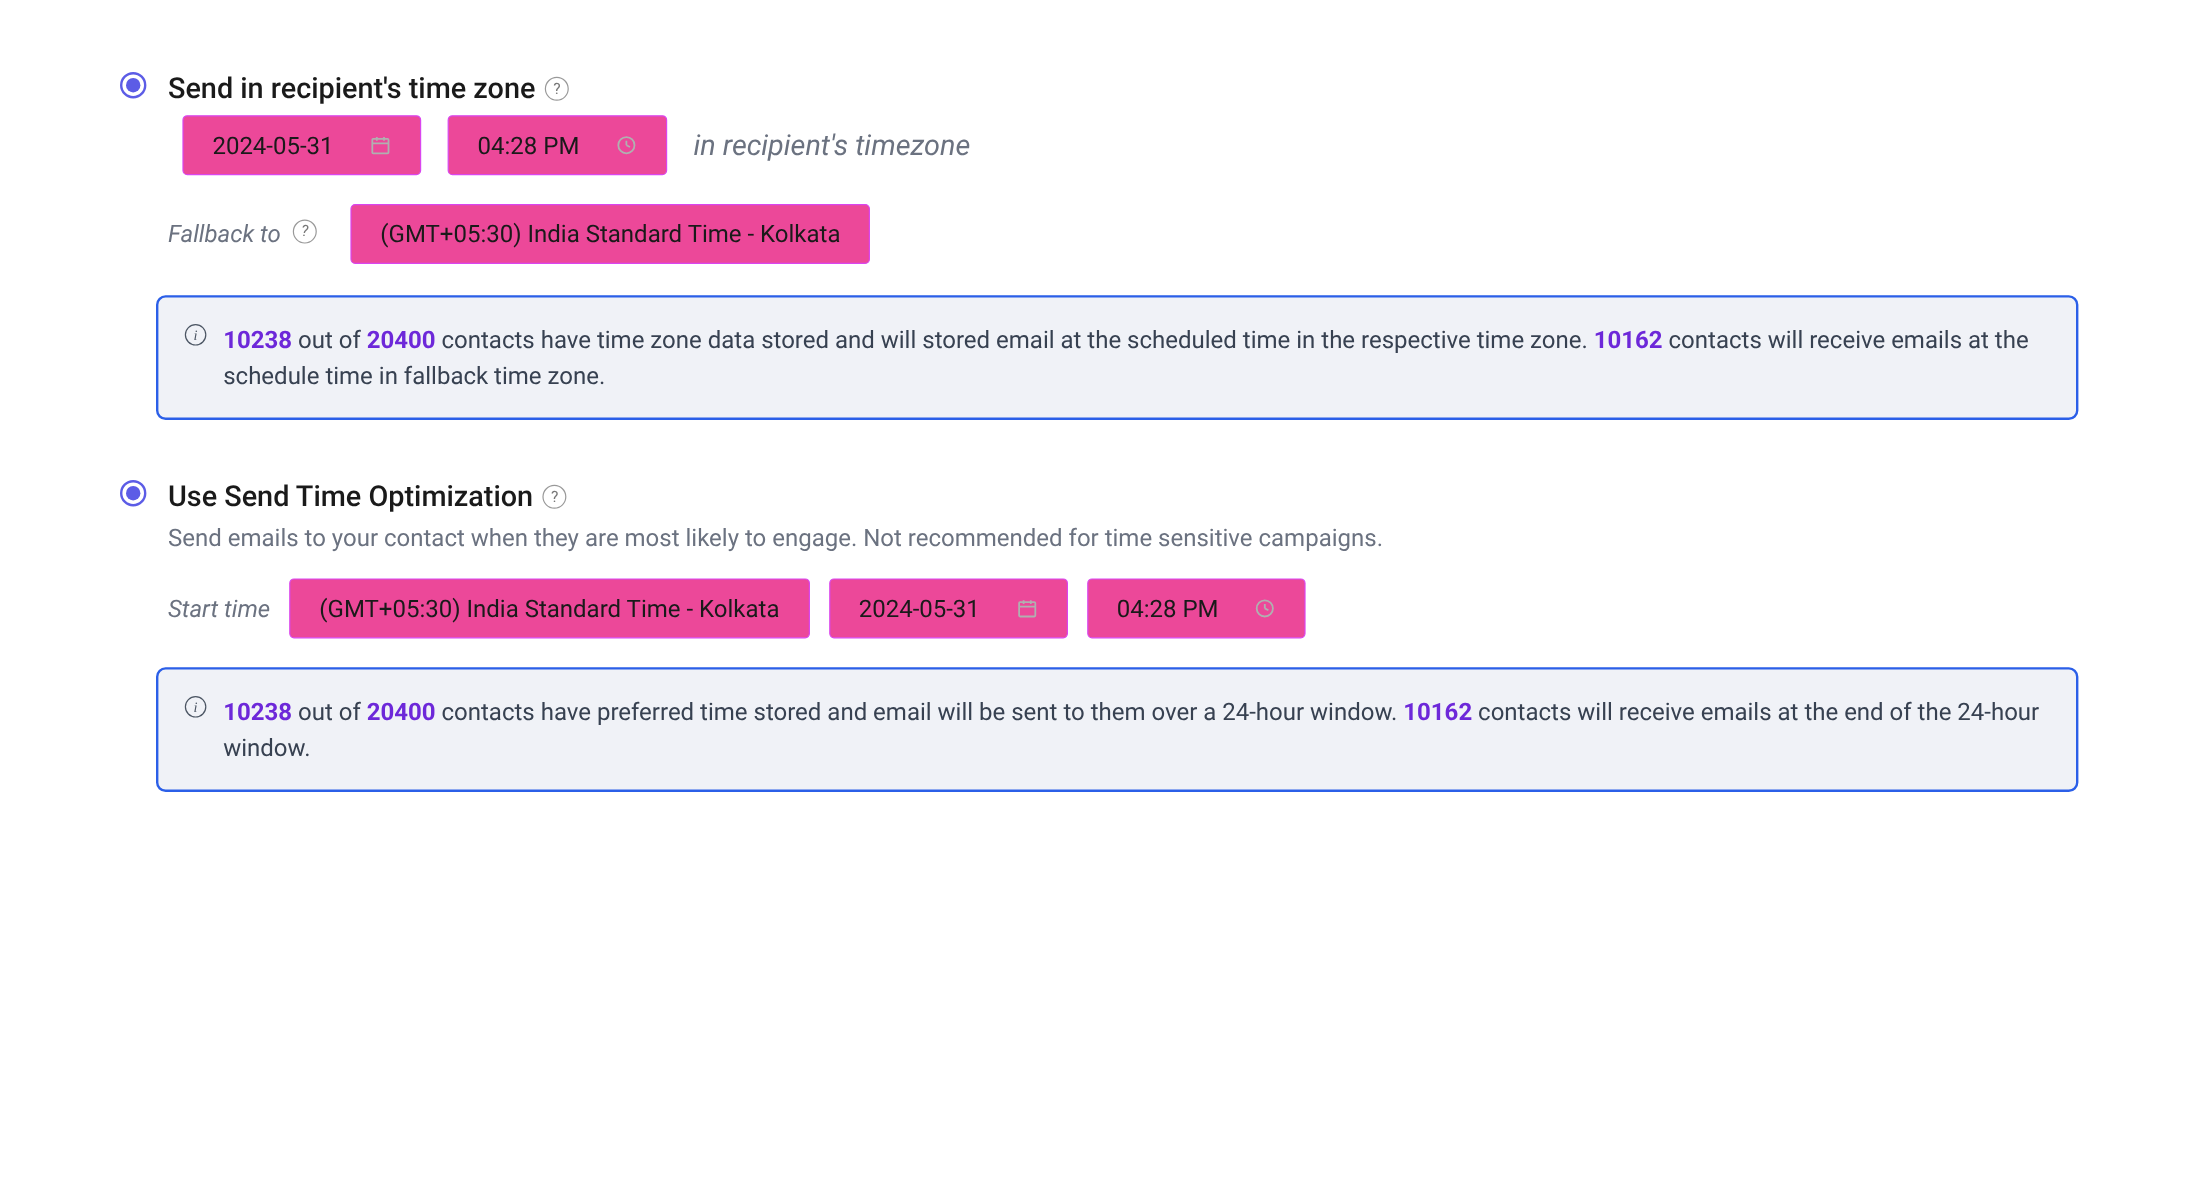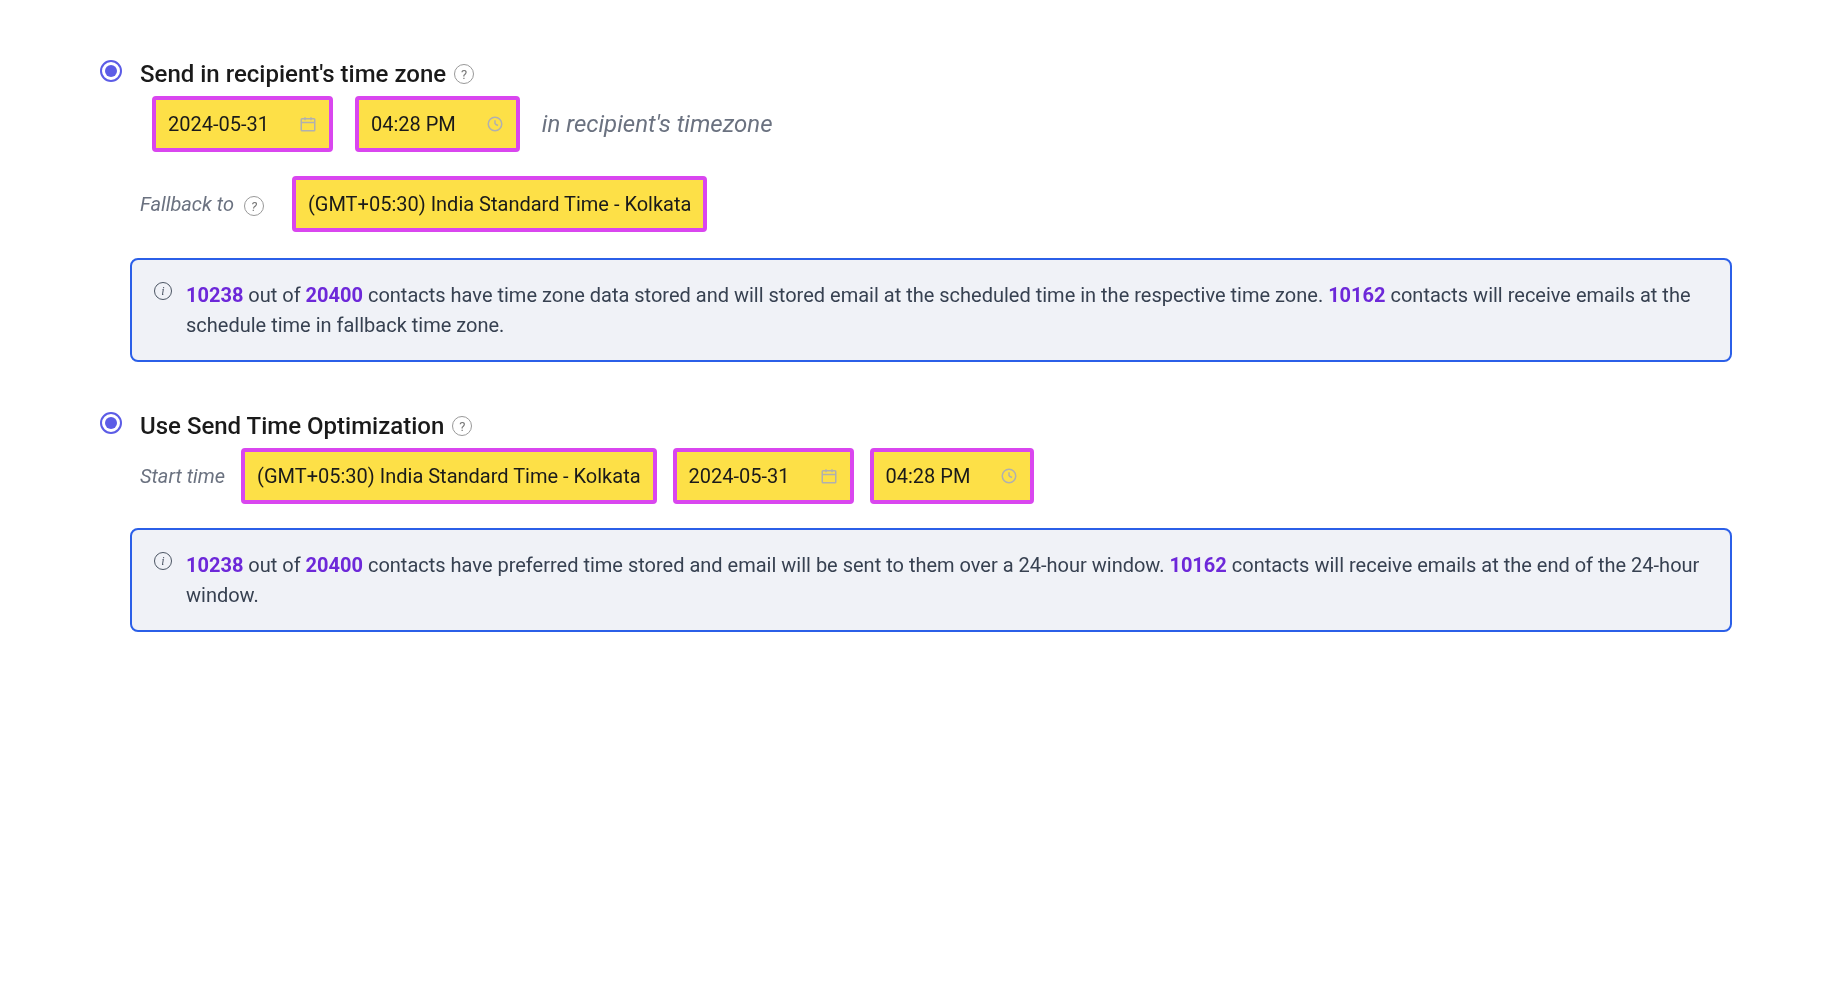--- a/index.html
+++ b/index.html
@@ -70,29 +70,29 @@
       display: flex;
       align-items: center;
       gap: 22px;
       margin-left: 52px;
       margin-bottom: 24px;
     }
     .inputs-row-tight {
       gap: 16px;
     }
     .input-box {
-      border: 4px solid #d946ef;
+      border: 1px solid #d946ef;
       border-radius: 4px;
-      padding: 12px 12px;
+      padding: 12px 24px;
       display: flex;
       align-items: center;
       gap: 30px;
       font-size: 20px;
       color: #1a1a1a;
-      background: #fde047;
+      background: #ec4899;
       cursor: pointer;
     }
     .input-box.date-box {
       min-width: 180px;
       justify-content: space-between;
     }
     .input-box.time-box {
       min-width: 160px;
       justify-content: space-between;
     }
@@ -106,21 +106,21 @@
     .hint-text {
       font-size: 24px;
       font-style: italic;
       color: #6b7280;
     }
     .field-label {
       font-size: 20px;
       font-style: italic;
       color: #6b7280;
       display: flex;
-      align-items: flex-end;
+      align-items: flex-start;
       gap: 10px;
     }
     .info-callout {
       border: 2px solid #2b5fe8;
       border-radius: 8px;
       background: #f0f2f7;
       padding: 20px 22px;
       margin-left: 30px;
       margin-right: 0;
       display: flex;
@@ -220,20 +220,21 @@
 <div class="option-section">
   <div class="radio-row">
     <div class="radio-outer">
       <div class="radio-inner"></div>
     </div>
     <div class="option-title">
       <span>Use Send Time Optimization</span>
       <span class="help-icon">?</span>
     </div>
   </div>
+  <div class="option-description">Send emails to your contact when they are most likely to engage. Not recommended for time sensitive campaigns.</div>
 
   <div class="inputs-row inputs-row-tight" style="margin-left:40px;">
     <span class="field-label">Start time</span>
     <div class="input-box tz-box">
       <span>(GMT+05:30) India Standard Time - Kolkata</span>
     </div>
     <div class="input-box date-box">
       <span>2024-05-31</span>
       <span class="cal-icon">
         <svg width="18" height="18" viewBox="0 0 24 24" fill="none" stroke="currentColor" stroke-width="2">

